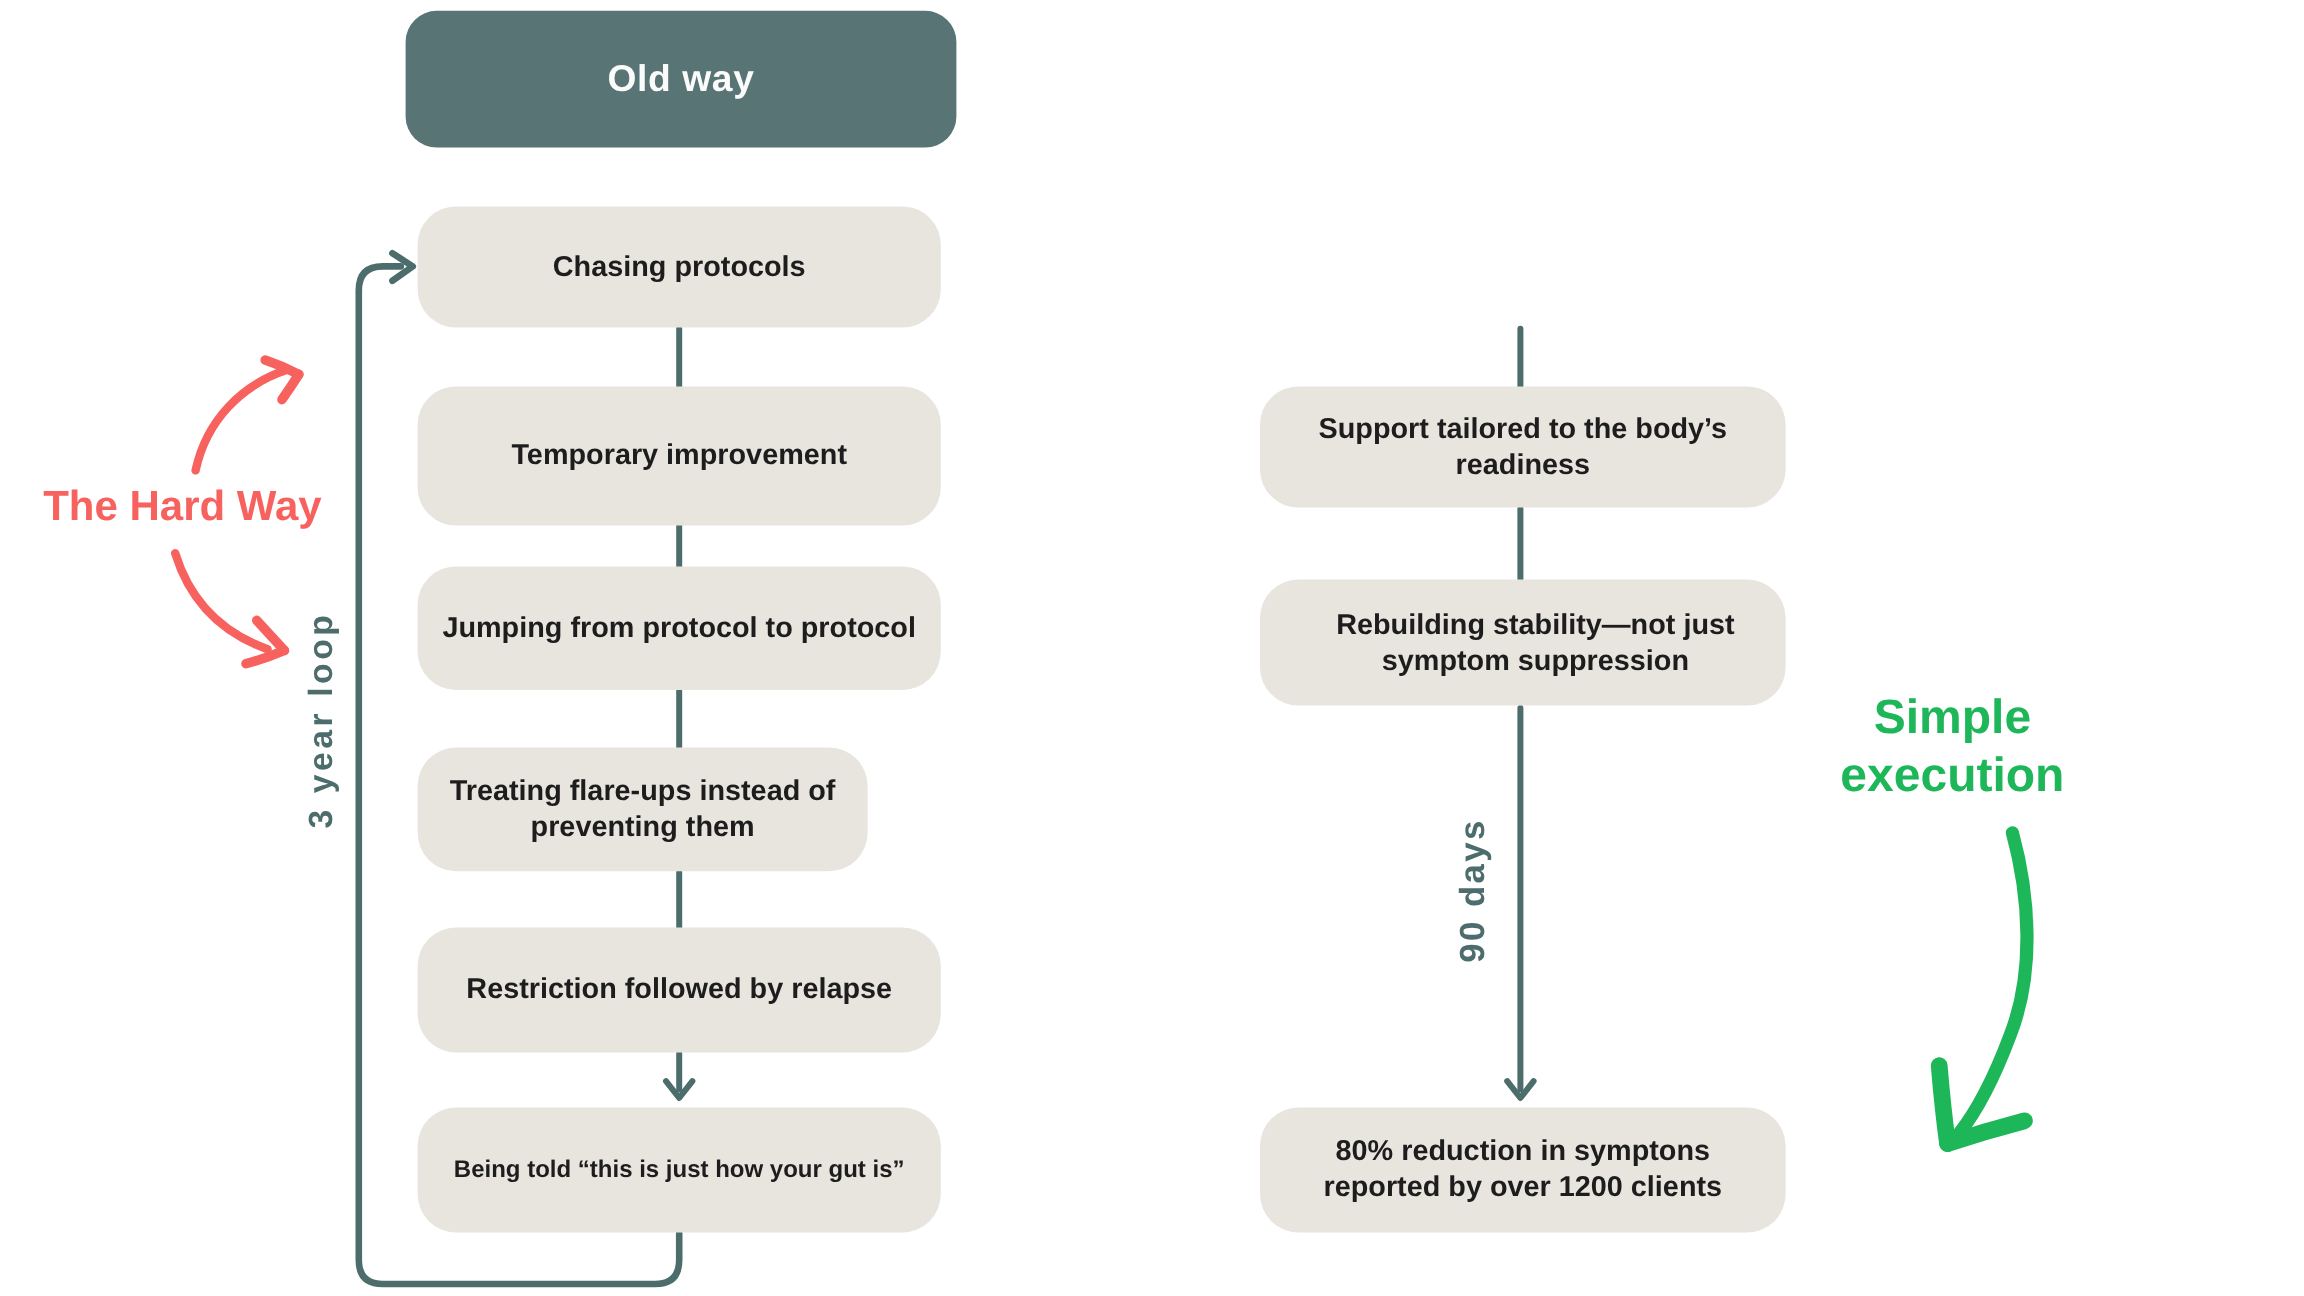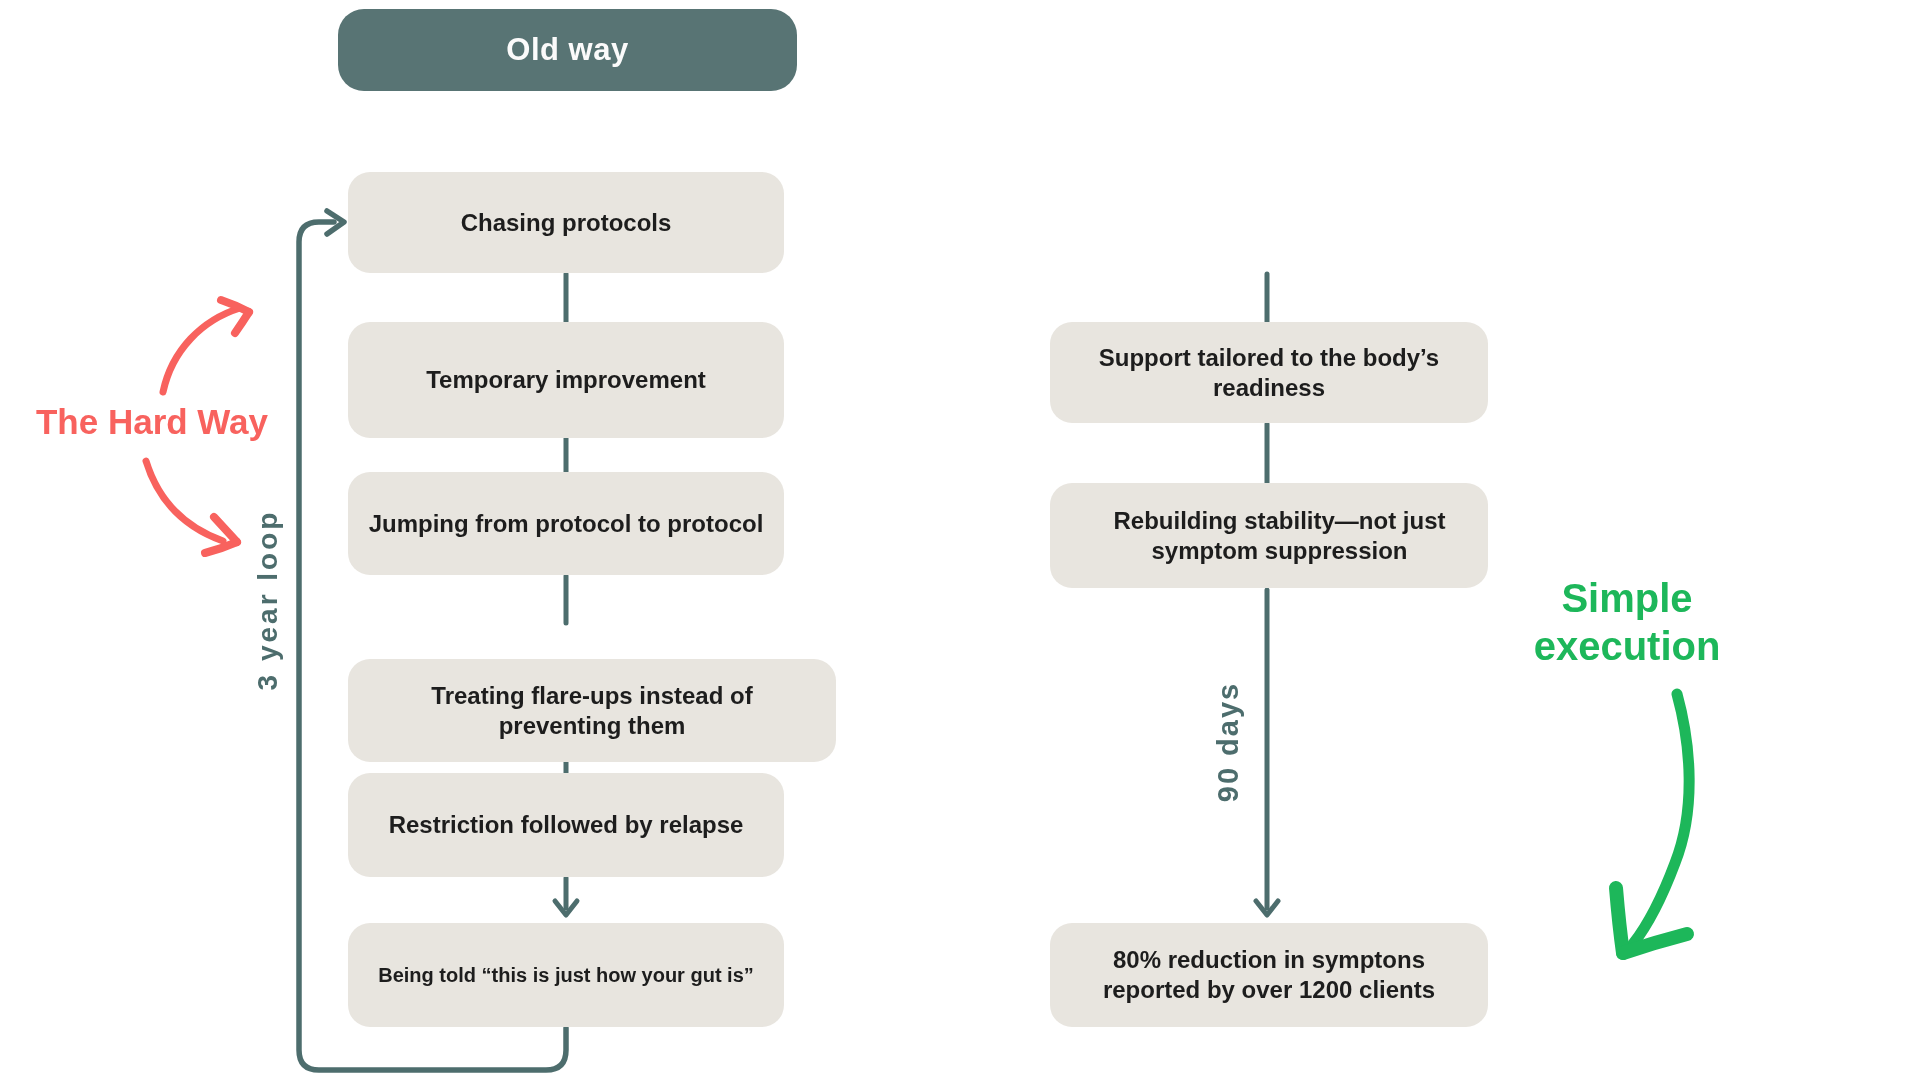--- a/index.html
+++ b/index.html
@@ -7,21 +7,21 @@
     position:relative;width:1920px;height:1080px;background:#ffffff;
     overflow:hidden;font-family:"Liberation Sans",sans-serif;
   }
   svg.overlay{position:absolute;left:0;top:0;width:1920px;height:1080px;z-index:1;}
   .header-box{
     position:absolute;z-index:2;background:#587474;border-radius:26px;
     display:flex;align-items:center;justify-content:center;text-align:center;
     color:#fbfbfb;font-weight:700;font-size:31px;letter-spacing:.5px;
   }
   .step{
-    position:absolute;z-index:2;background:#e8e5df;border-radius:22px;
+    position:absolute;z-index:2;background:#e8e5df;border-radius:32px;
     display:flex;align-items:center;justify-content:center;text-align:center;
     color:#1d1d1d;font-weight:700;font-size:24px;line-height:1.25;
     white-space:pre-line;padding:0 8px;box-sizing:border-box;
   }
   .step.small{font-size:20px;white-space:nowrap;}
   .rot-label{
     position:absolute;z-index:3;color:#4d6d6d;font-weight:700;white-space:nowrap;
     transform:translate(-50%,-50%) rotate(-90deg);
   }
   #label-loop{left:268px;top:600px;font-size:28px;letter-spacing:3px;}
@@ -69,28 +69,28 @@
       <path stroke-width="8" d="M237 542 Q221 549 205 553"></path>
     </g>
 
     <g stroke="#1db75a" fill="none" stroke-linecap="round" stroke-linejoin="round">
       <path stroke-width="11" d="M1677 694 C1691 745 1696 810 1675 863 C1666 887 1651 921 1633 944"></path>
       <path stroke-width="14" d="M1616 888 C1618 912 1620 932 1623 953"></path>
       <path stroke-width="14" d="M1623 953 C1644 946 1664 940 1687 934"></path>
     </g>
   </svg>
 
-  <div class="header-box" style="left:338px;top:9px;width:459px;height:82px;">
+  <div class="header-box" style="left:338px;top:9px;width:459px;height:114px;">
     <span>Old way</span>
   </div>
 
   <div class="step" style="left:348px;top:172px;width:436px;height:101px;">Chasing protocols</div>
   <div class="step" style="left:348px;top:322px;width:436px;height:116px;">Temporary improvement</div>
   <div class="step" style="left:348px;top:472px;width:436px;height:103px;">Jumping from protocol to protocol</div>
-  <div class="step" style="left:348px;top:623px;width:488px;height:103px;margin-top:36px;">Treating flare-ups instead of
+  <div class="step" style="left:348px;top:623px;width:375px;height:103px;">Treating flare-ups instead of
 preventing them</div>
   <div class="step" style="left:348px;top:773px;width:436px;height:104px;">Restriction followed by relapse</div>
   <div class="step small" style="left:348px;top:923px;width:436px;height:104px;">Being told “this is just how your gut is”</div>
 
   <div class="step" style="left:1050px;top:322px;width:438px;height:101px;">Support tailored to the body’s
 readiness</div>
   <div class="step" style="left:1050px;top:483px;width:438px;height:105px;padding-left:29px;">Rebuilding stability—not just
 symptom suppression</div>
   <div class="step" style="left:1050px;top:923px;width:438px;height:104px;">80% reduction in symptons
 reported by over 1200 clients</div>

